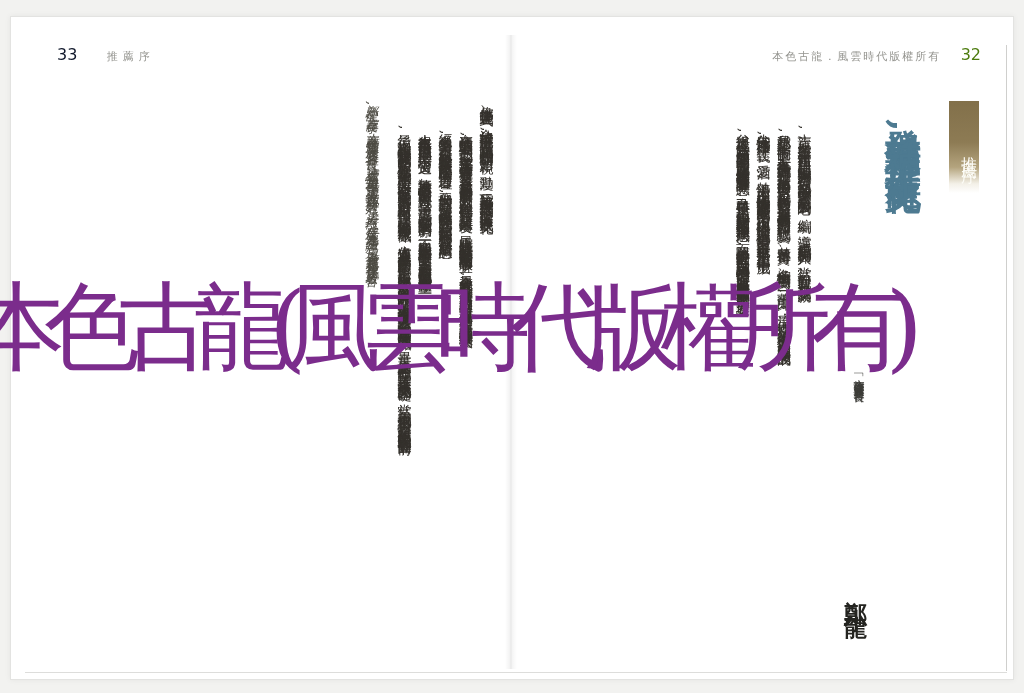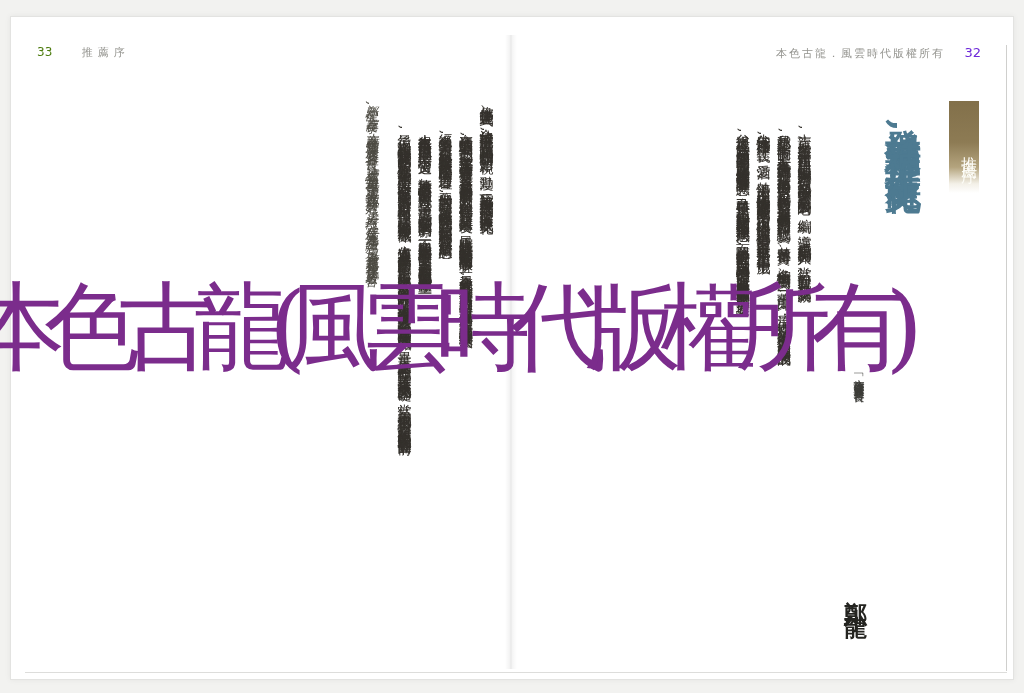--- a/index.html
+++ b/index.html
@@ -8,25 +8,25 @@
   .book{position:absolute;left:10px;top:16px;width:1002px;height:662px;
         background:#ffffff;border:1px solid #e3e3e1;box-shadow:0 0 6px rgba(0,0,0,0.06);}
   
   .edge-right{position:absolute;top:28px;bottom:8px;right:6px;width:1px;background:#cfcfcd;}
   .edge-bottom{position:absolute;left:14px;right:6px;bottom:6px;height:1px;background:#dddddb;}
   .gutter{position:absolute;left:494px;top:18px;bottom:10px;width:12px;
           background:linear-gradient(90deg,rgba(0,0,0,0) 0%,rgba(0,0,0,0.05) 40%,rgba(0,0,0,0.09) 50%,rgba(0,0,0,0.04) 62%,rgba(0,0,0,0) 100%);}
   
   .head-left{position:absolute;left:26px;top:28px;color:#8a8a88;font-size:11px;
              font-family:"DejaVu Sans","Liberation Sans",sans-serif;}
-  .head-left .pagenum{font-size:12px;color:#4d7c0f;}
+  .head-left .pagenum{font-size:16px;color:#0f172a;margin-left:20px;}
   .head-left .section{margin-left:26px;letter-spacing:5px;color:#94948f;}
   .head-right{position:absolute;right:32px;top:28px;color:#94948f;font-size:11px;
               letter-spacing:2px;font-family:"DejaVu Sans","Liberation Sans",sans-serif;}
-  .head-right .pagenum{margin-left:14px;letter-spacing:0;font-size:13px;color:#6d28d9;}
+  .head-right .pagenum{margin-left:14px;letter-spacing:0;font-size:16px;color:#4d7c0f;}
   
   .vtext{writing-mode:vertical-rl;text-orientation:mixed;}
   
   .badge{position:absolute;left:938px;top:84px;width:30px;height:92px;
          writing-mode:vertical-rl;text-align:center;
          color:#fdfdf8;font-size:16px;letter-spacing:5px;padding-top:8px;box-sizing:border-box;
          background:linear-gradient(180deg,#82704a 0%,#8d7b54 45%,#b4a47e 72%,rgba(222,213,188,0.35) 90%,rgba(255,255,255,0) 100%);}
   
   .title{position:absolute;left:868px;top:84px;height:580px;
          font-size:36px;font-weight:700;letter-spacing:3px;color:#4d7a91;}

